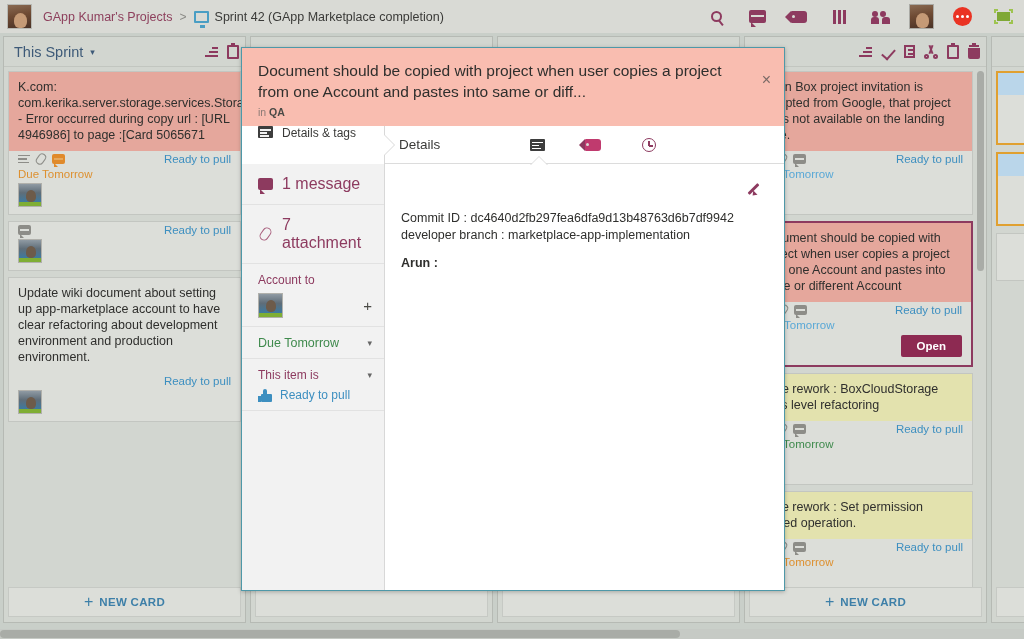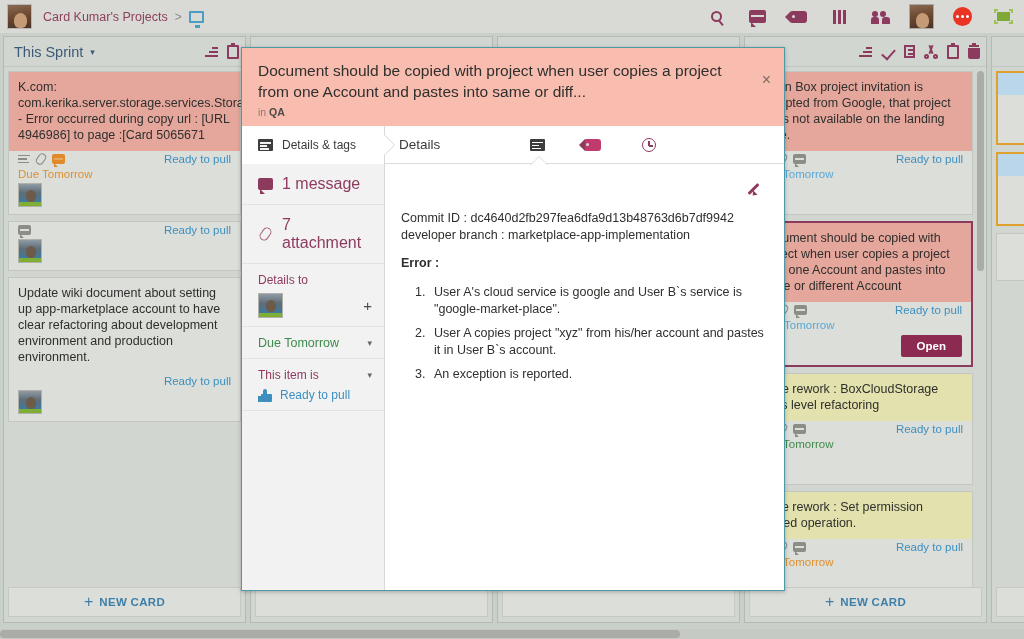--- a/index.html
+++ b/index.html
@@ -179,21 +179,21 @@
   #modal-head{
     background:#f9bdb0; flex:none; padding:12px 16px 8px 16px; position:relative; min-height:72px;
   }
   #modal-title{font-size:15.5px;line-height:21px;color:#2f2f2d;padding-right:30px;}
   #modal-sub{font-size:10.5px;color:#8b7a75;margin-top:4px;}
   #modal-sub b{color:#4a4a46;}
   #modal-close{position:absolute;right:13px;top:24px;font-size:16px;color:#7a6a66;line-height:1;}
   #modal-body{flex:1;display:flex;overflow:hidden;}
 
   #m-side{width:143px;flex:none;background:#f2f2f2;border-right:1px solid #d8d8d8;}
-  .side-tab{height:38px;display:flex;align-items:center;gap:9px;padding-left:16px;background:#fff;position:relative;}
+  .side-tab{height:38px;display:flex;align-items:flex-start;gap:9px;padding-left:16px;background:#fff;position:relative;}
   .side-tab .lbl{font-size:12px;color:#3a3a38;}
   .notch{position:absolute;right:-10px;top:9px;width:0;height:0;
     border-top:10px solid transparent;border-bottom:10px solid transparent;border-left:10px solid #fff;}
   .notch-o{position:absolute;right:-11px;top:8px;width:0;height:0;
     border-top:11px solid transparent;border-bottom:11px solid transparent;border-left:11px solid #d8d8d8;}
   .docic{width:15px;height:12px;background:#3d3d3d;border-radius:1px;position:relative;}
   .docic i{position:absolute;background:#f2f2f2;height:1.5px;left:2px;}
   .docic i:nth-child(1){top:3px;width:11px;}
   .docic i:nth-child(2){top:6px;width:7px;}
   .docic i:nth-child(3){top:9px;width:9px;}
@@ -238,23 +238,24 @@
   .c-bold{font-size:12.5px;font-weight:bold;color:#2f2f2d;}
   #repro-list{margin:14px 0 0 28px;}
   #repro-list li{font-size:12.5px;color:#2f2f2d;line-height:17px;margin-bottom:7px;padding-left:5px;}
 </style>
 </head>
 <body>
 
 <div id="topbar">
   <div class="avatar-sq"></div>
   <div id="breadcrumb">
-    <span class="proj">Card Kumar's Projects</span>
+    <span class="proj">GApp Kumar's Projects</span>
     <span class="sep">&gt;</span>
     <span class="board-ic"></span>
+    <span class="board">Sprint 42 (GApp Marketplace completion)</span>
   </div>
   <div id="top-icons">
     <div class="tic">
         <span class="mag"></span>
       </div>
     <div class="tic">
         <span class="bubble">
           <i></i>
         </span>
       </div>
@@ -551,21 +552,21 @@
         <span class="t">1 message</span>
       </div>
 
       <div class="side-row">
         <span class="sclip"></span>
         <span class="t">7 attachment</span>
       </div>
 
       <div class="side-sec">
         <div class="hdr">
-          <span>Details to</span>
+          <span>Account to</span>
         </div>
         <div class="assn">
           <span class="av v1" style="width:25px;height:25px;">
               <u class="green"></u>
             </span>
           <span class="plus">+</span>
         </div>
       </div>
 
       <div class="side-sec">
@@ -614,23 +615,18 @@
 
       <div id="m-content">
         <div id="pencil">
             <i></i>
             <u></u>
           </div>
         <div class="c-gap"></div>
         <div class="c-line">Commit ID : dc4640d2fb297fea6dfa9d13b48763d6b7df9942</div>
         <div class="c-line">developer branch : marketplace-app-implementation</div>
         <div class="c-gap2"></div>
-        <div class="c-bold">Error :</div>
-        <ol id="repro-list">
-          <li>User A's cloud service is google and User B`s service is "google-market-place".</li>
-          <li>User A copies project "xyz" from his/her account and pastes it in User B`s account.</li>
-          <li>An exception is reported.</li>
-        </ol>
+        <div class="c-bold">Arun :</div>
       </div>
     </div>
 
   </div>
 </div>
 
 </body></html>

